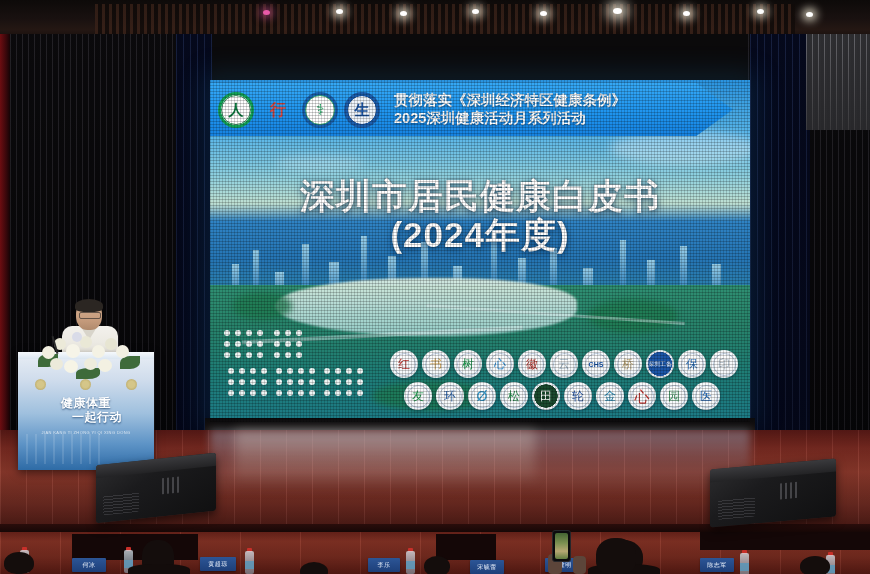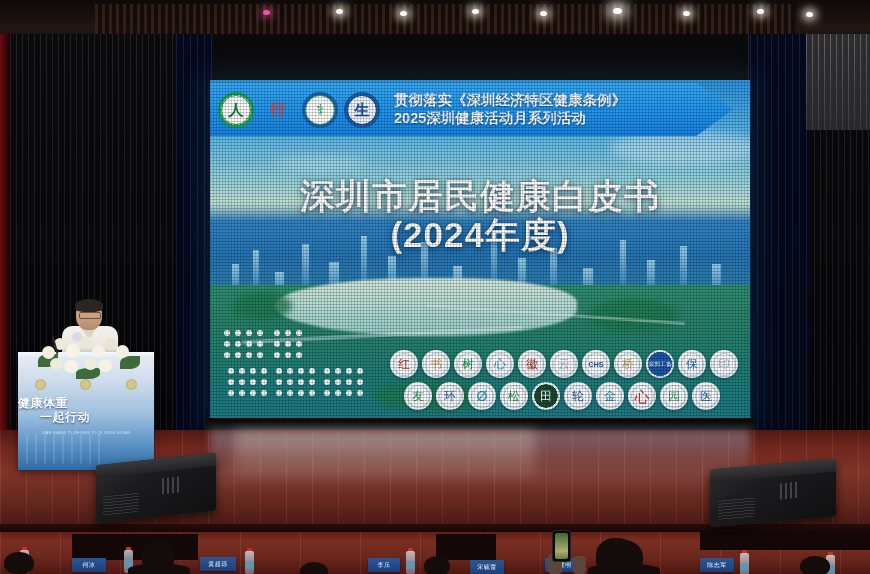--- a/index.html
+++ b/index.html
@@ -198,21 +198,21 @@
     position:absolute;left:0;top:0;width:100%;height:7px;
     background:linear-gradient(180deg,#f6f9fc,#dbe6f1);
   }
   .podium-emblems{
     position:absolute;left:0;top:26px;width:100%;height:12px;
     display:flex;justify-content:space-around;align-items:center;
     opacity:.8;
   }
   .pemb{width:11px;height:11px;border-radius:50%;background:radial-gradient(circle,#d8c271 40%,#a98f3c 100%);}
   .podium-slogan{
-    position:absolute;left:0;top:44px;width:100%;text-align:left;color:#fff;
+    position:absolute;left:0;top:44px;width:100%;text-align:center;color:#fff;
     font-weight:bold;text-shadow:0 1px 2px rgba(0,40,85,.7);
   }
   .ps1{font-size:12px;letter-spacing:.5px;line-height:1.2;}
   .ps2{font-size:12px;letter-spacing:.5px;line-height:1.2;padding-left:22px;}
   .podium-sub{
     position:absolute;left:0;top:78px;width:100%;text-align:center;
     font-size:4px;color:rgba(255,255,255,.72);letter-spacing:.4px;
   }
   .podium-pattern{
     position:absolute;left:8px;bottom:6px;width:80px;height:30px;

